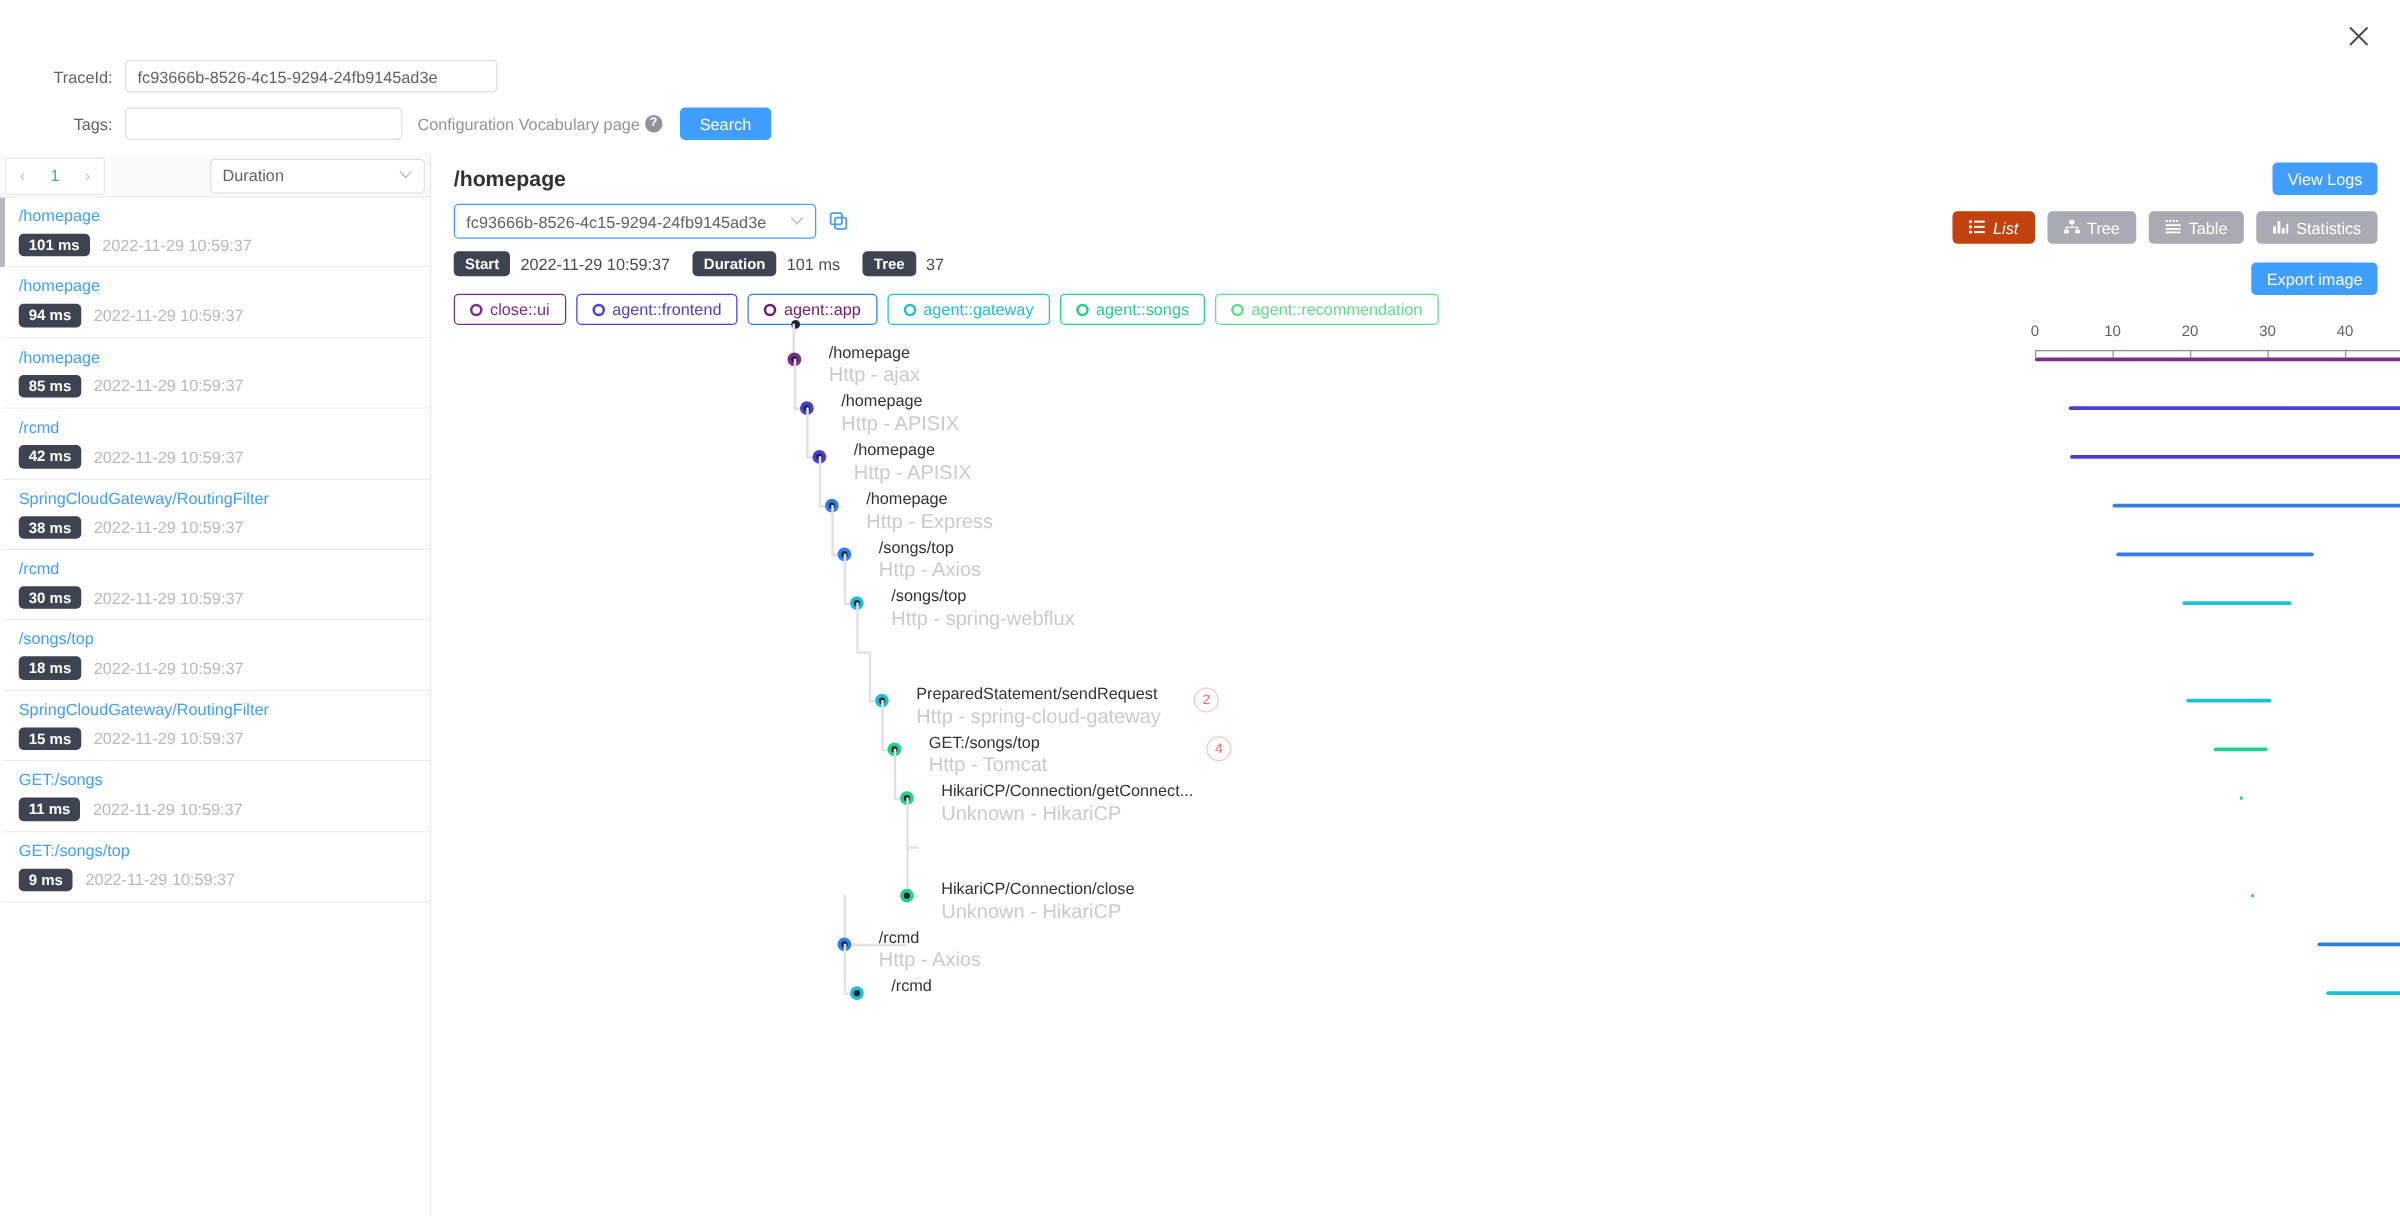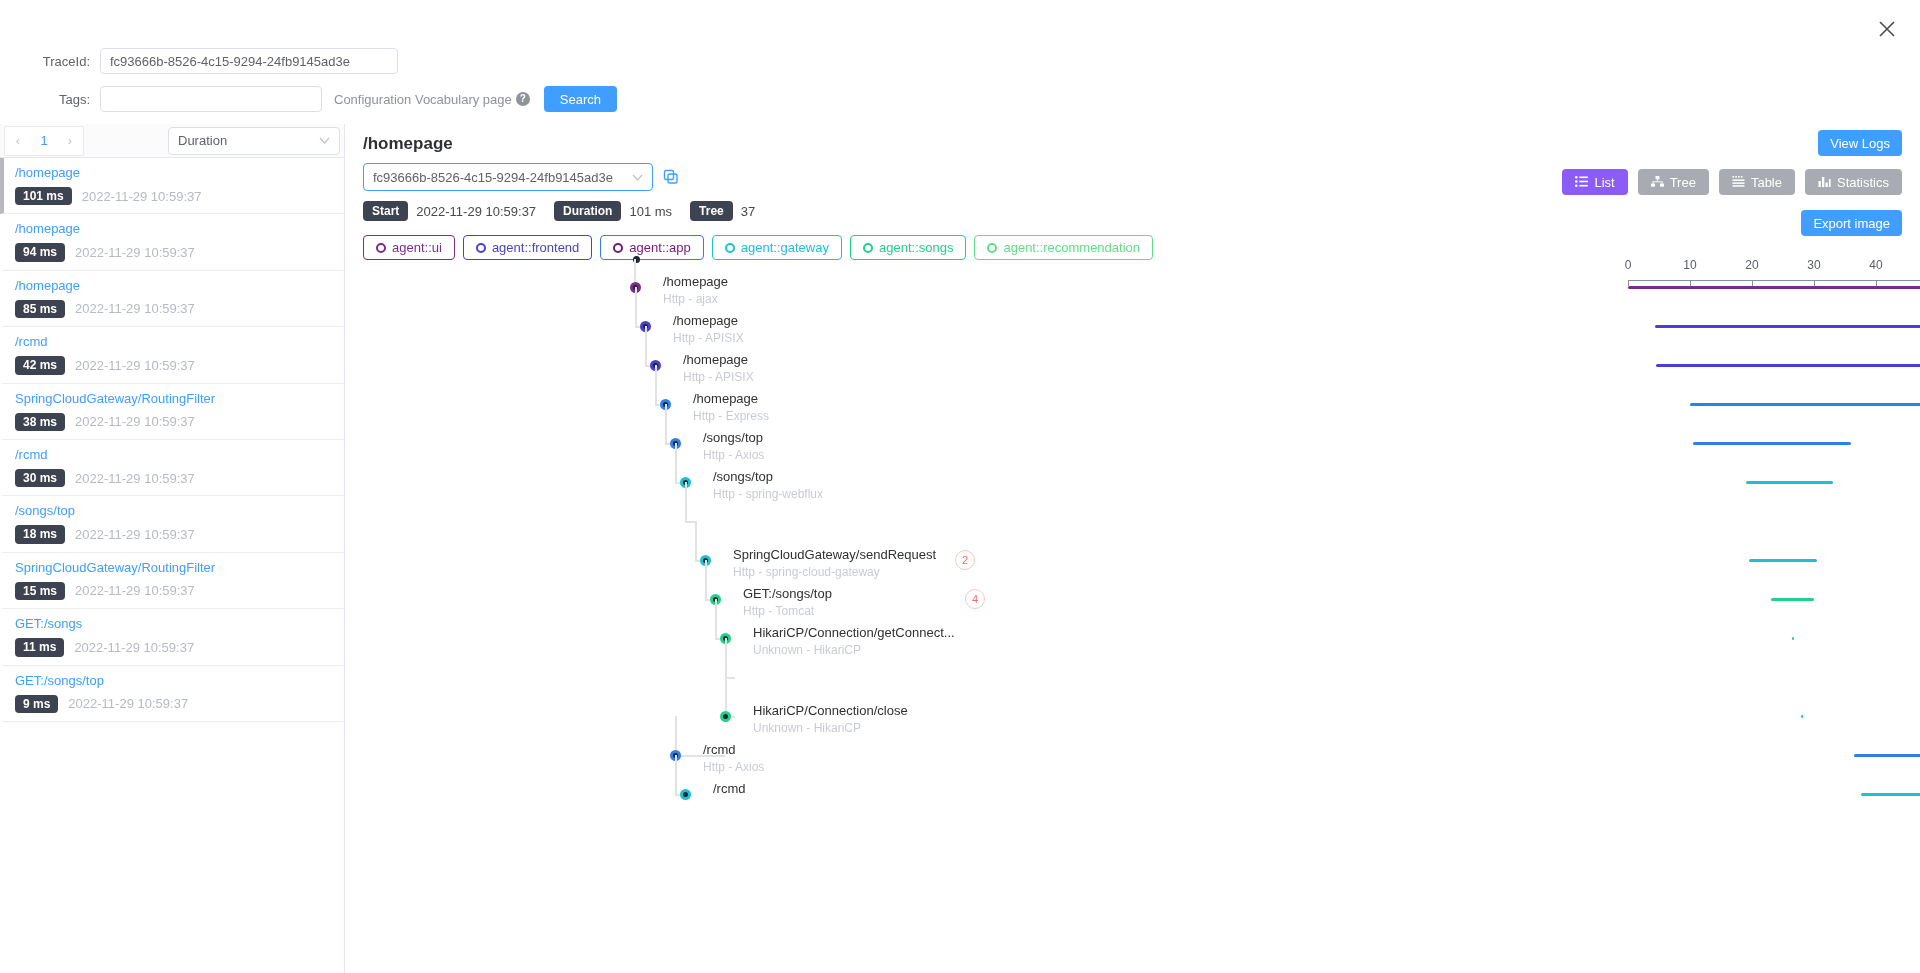--- a/index.html
+++ b/index.html
@@ -122,21 +122,21 @@
   }
   .mode-group{
     position:absolute; right:18px; top:45px; display:flex; gap:10px;
   }
   .mode-btn{
     height:26px; padding:0 13px; border:none; border-radius:4px;
     background:#a8abb2; color:#fff; font-size:13px; cursor:pointer;
     display:flex; align-items:center; gap:6px;
     font-family:"Liberation Sans", sans-serif;
   }
-  .mode-btn.active{ background:#8b5cf6; }
+  .mode-btn.active{ background:#c2410c;font-style:italic; }
 
   
   .chips{ display:flex; gap:8px; padding:0 18px; margin-top:2px; margin-bottom:6px; }
   .chip{
     display:flex; align-items:center; gap:6px;
     height:25px; padding:0 12px; border-radius:4px; font-size:13px;
     background:#fff; cursor:pointer; white-space:nowrap;
   }
   .chip .ring{
     width:10px; height:10px; border-radius:50%;
@@ -160,21 +160,21 @@
   .ruler-tick{ position:absolute; top:22px; width:1px; height:6px; background:#8a8f99; }
   .ruler-lbl{
     position:absolute; top:0; font-size:12px; color:#5b6069; transform:translateX(-50%);
   }
 
   .span-row{ position:absolute; left:0; right:0; height:48px; }
   .span-label{
     position:absolute; font-size:13px; color:#303133; white-space:nowrap;
   }
   .span-sub{
-    position:absolute; font-size:12px; color:#c8ccd2; white-space:nowrap;
+    position:absolute; font-size:16px; color:#c8ccd2; white-space:nowrap;
   }
   .span-dot{
     position:absolute; width:11px; height:11px; border-radius:50%;
     background:#1f2430; border:3px solid #333;
   }
   .conn{ position:absolute; border-left:2px solid #e2e2e2; }
   .conn-h{ position:absolute; border-top:2px solid #e2e2e2; }
   .bar{ position:absolute; height:3px; border-radius:2px; }
   .count-badge{
     position:absolute; width:20px; height:20px; border-radius:50%;
@@ -389,21 +389,21 @@
                 </g>
               </svg></span>
             <span>Statistics</span>
           </button>
         </div>
     </div>
 
     <div class="chips" id="service-chips">
         <div class="chip" style="color: rgb(123, 45, 142); border: 1px solid rgb(123, 45, 142);">
           <span class="ring"></span>
-          <span>agent::ui</span>
+          <span>close::ui</span>
         </div>
         <div class="chip" style="color: rgb(75, 63, 208); border: 1px solid rgb(75, 63, 208);">
           <span class="ring"></span>
           <span>agent::frontend</span>
         </div>
         <div class="chip" style="color: #701a75; border: 1px solid rgb(47, 127, 232);">
           <span class="ring"></span>
           <span>agent::app</span>
         </div>
         <div class="chip" style="color: rgb(28, 194, 212); border: 1px solid rgb(28, 194, 212);">
@@ -483,21 +483,21 @@
             <div class="span-label" style="left: 368px; top: -8px;">/songs/top</div>
             <div class="span-sub" style="left: 368px; top: 10px;">Http - spring-webflux</div>
             <div class="bar" style="left: 1400.8px; width: 86.8px; top: 4px; background: rgb(28, 194, 212);"></div>
           </div>
           <div class="conn" style="left: 340px; top: 226px; height: 39px;"></div>
           <div class="conn-h" style="left: 340px; top: 265px; width: 10px;"></div>
           <div class="conn" style="left: 350px; top: 265px; height: 39px;"></div>
           <div class="conn-h" style="left: 350px; top: 304px; width: 10px;"></div>
           <div class="span-row" style="top: 299px;">
             <div class="span-dot" style="left: 355px; top: 0px; border-color: rgb(28, 194, 212);"></div>
-            <div class="span-label" style="left: 388px; top: -8px;">SpringCloudGateway/sendRequest</div>
+            <div class="span-label" style="left: 388px; top: -8px;">PreparedStatement/sendRequest</div>
             <div class="span-sub" style="left: 388px; top: 10px;">Http - spring-cloud-gateway</div>
             <div class="count-badge" style="left: 610px; top: -5px;">2</div>
             <div class="bar" style="left: 1403.9px; width: 68.2px; top: 4px; background: rgb(28, 194, 212);"></div>
           </div>
           <div class="conn" style="left: 360px; top: 304px; height: 39px;"></div>
           <div class="conn-h" style="left: 360px; top: 343px; width: 10px;"></div>
           <div class="span-row" style="top: 338px;">
             <div class="span-dot" style="left: 365px; top: 0px; border-color: rgb(33, 208, 138);"></div>
             <div class="span-label" style="left: 398px; top: -8px;">GET:/songs/top</div>
             <div class="span-sub" style="left: 398px; top: 10px;">Http - Tomcat</div>

